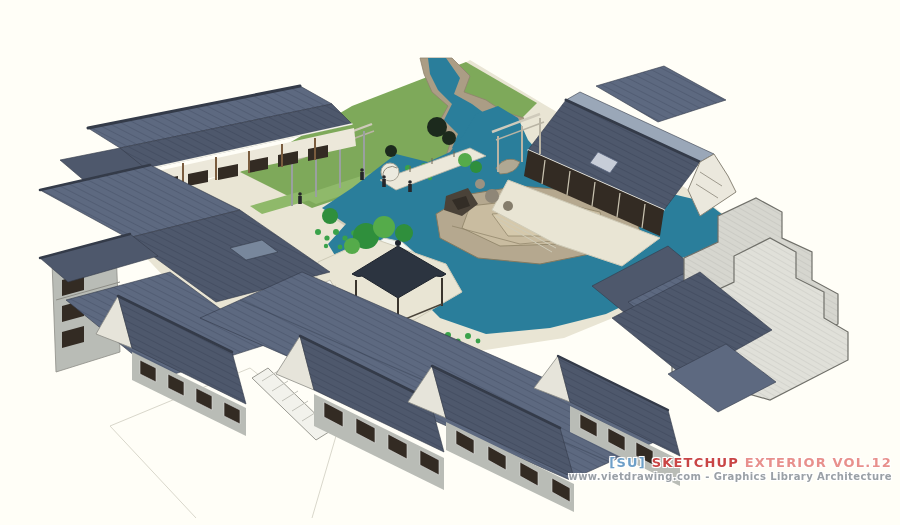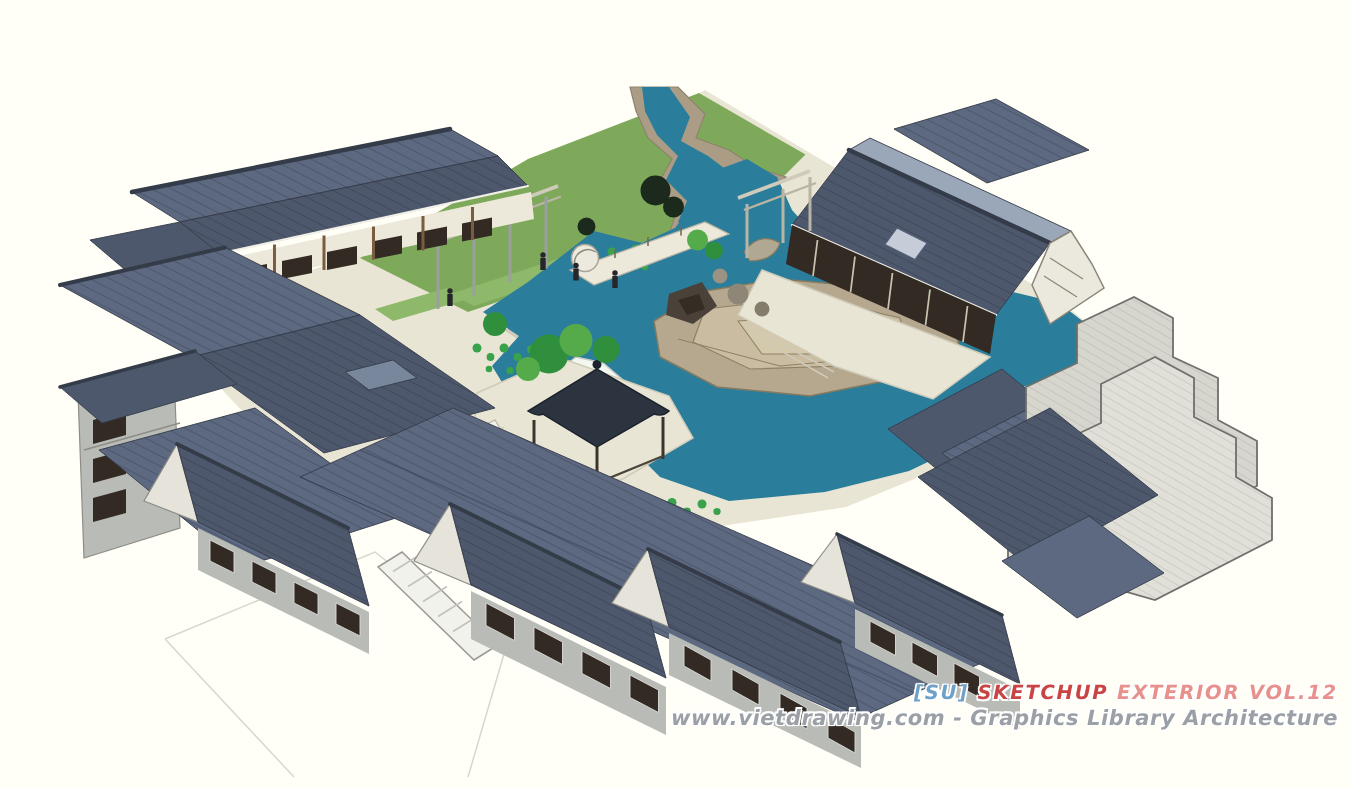--- a/index.html
+++ b/index.html
@@ -16,25 +16,25 @@
   .f-roofl{fill:var(--roof-light);} .f-roofp{fill:var(--roof-pale);}
   .f-cream{fill:var(--wall-cream);} .f-wallg{fill:var(--wall-gray);} .f-wood{fill:var(--wood-dark);}
   .f-tree{fill:var(--tree-green);} .f-tree2{fill:var(--tree-light);} .f-treed{fill:var(--tree-dark);}
   .f-gaz{fill:var(--gazebo-roof);} .f-person{fill:var(--figure-dark);}
   .s-ridge{stroke:var(--roof-ridge);stroke-linecap:round;}
   .s-post{stroke:var(--wood-brown);}
   .roof{stroke:var(--roof-ridge);stroke-width:.6;}
   .eave{stroke:#f2f1e8;stroke-width:1.4;stroke-linecap:round;}
   .winf{stroke:#ddd;stroke-width:.6;}
   
-  .wm{position:absolute;right:8px;top:455px;text-align:right;line-height:1.25;font-weight:bold;font-style:italic;}
+  .wm{position:absolute;right:8px;top:455px;text-align:right;line-height:1.25;font-weight:bold;}
   .wm1{font-size:13px;letter-spacing:1.2px;}
   .wm1 span,.wm2{text-shadow:-1px -1px 0 #fff,1px -1px 0 #fff,-1px 1px 0 #fff,1px 1px 0 #fff,0 0 2px #fff;}
   .wm-su{color:var(--wm-su);} .wm-sketchup{color:var(--wm-sketchup);} .wm-exterior{color:var(--wm-exterior);}
-  .wm2{font-size:14px;letter-spacing:.4px;color:var(--wm-url);font-weight:bold;}
+  .wm2{font-size:10px;letter-spacing:.4px;color:var(--wm-url);font-weight:bold;}
 </style>
 </head>
 <body>
 
 <div class="stage">
 <svg width="900" height="525" viewBox="0 0 900 525">
   <defs>
     <pattern id="tA" width="6" height="6" patternUnits="userSpaceOnUse" patternTransform="rotate(27)">
       <path d="M0 0H6" stroke="rgba(18,24,40,.28)" stroke-width="1.1"></path>
     </pattern>

